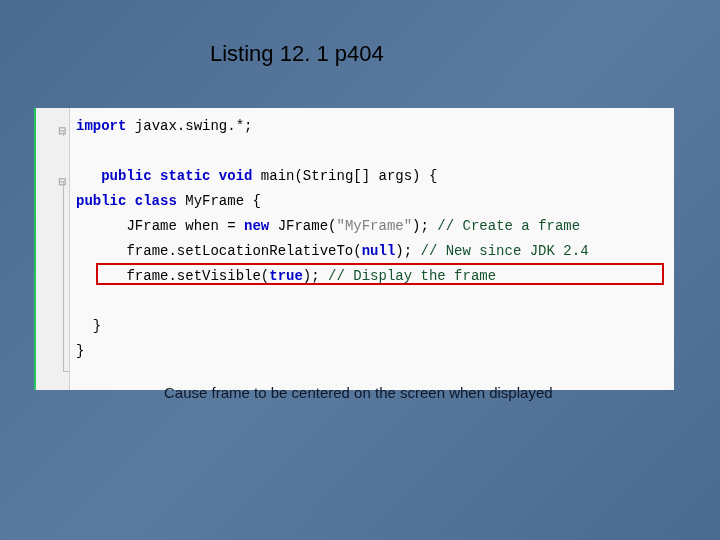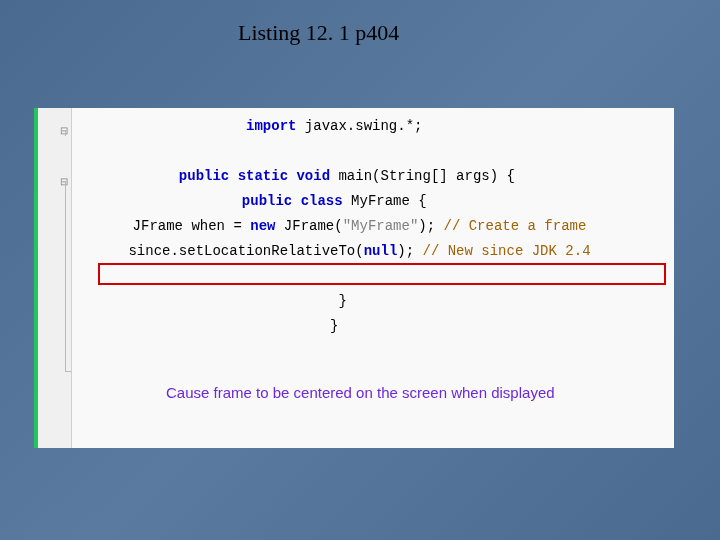--- a/index.html
+++ b/index.html
@@ -7,39 +7,37 @@
     width: 720px;
     height: 540px;
     background: linear-gradient(135deg, #4a6a8f 0%, #5a7a9f 50%, #4a6a8f 100%);
     background-color: #517398;
     font-family: Arial, sans-serif;
     overflow: hidden;
     position: relative;
   }
   .title {
     position: absolute;
-    top: 20px;
+    top: 41px;
     left: 210px;
     font-size: 22px;
     color: #000;
-    font-family: Liberation Serif, serif;
-    margin-left: 28px;
+    font-family: Liberation Sans, sans-serif;
   }
   .code-panel {
     position: absolute;
     top: 108px;
     left: 34px;
     width: 640px;
-    height: 340px;
+    height: 282px;
     background: #f9f9f9;
-    border-left: 4px solid #22c55e;
+    border-left: 2px solid #22c55e;
     font-family: "Courier New", monospace;
     font-size: 14px;
     line-height: 25px;
-    text-align: center;
   }
   .gutter {
     position: absolute;
     left: 0;
     top: 0;
     width: 34px;
     height: 100%;
     background: #f0f0f0;
     border-right: 1px solid #d0d0d0;
   }
@@ -70,36 +68,36 @@
   }
   .code-lines {
     position: absolute;
     left: 40px;
     top: 6px;
   }
   .ln { white-space: pre; height: 25px; }
   .kw { color: #0000c8; font-weight: bold; }
   .plain { color: #000; }
   .str { color: #808080; }
-  .cmt { color: #a16207; }
+  .cmt { color: #14532d; }
   .highlight-box {
     position: absolute;
     border: 2px solid #d00000;
     left: 60px;
     top: 155px;
     width: 568px;
     height: 22px;
     pointer-events: none;
   }
   .caption {
     position: absolute;
     top: 378px;
     left: 162px;
     font-size: 15px;
-    color: #6d28d9;
+    color: #0f172a;
     font-family: Verdana, Arial, sans-serif;
   }
 </style>
 </head>
 <body>
 
 <div class="title">Listing 12. 1 p404</div>
 
 <div class="code-panel">
   <div class="gutter">
@@ -109,21 +107,22 @@
     <div class="foldline fl2"></div>
     <div class="fl2end"></div>
   </div>
 
   <div class="code-lines">
     <div class="ln"><span class="kw">import</span><span class="plain"> javax.swing.*;</span></div>
     <div class="ln"></div>
     <div class="ln">   <span class="kw">public static void</span><span class="plain"> main</span><span class="plain">(String[] args) {</span></div>
     <div class="ln"><span class="kw">public class</span><span class="plain"> MyFrame {</span></div>
     <div class="ln">      <span class="plain">JFrame when = </span><span class="kw">new</span><span class="plain"> JFrame(</span><span class="str">"MyFrame"</span><span class="plain">); </span><span class="cmt">// Create a frame</span></div>
-    <div class="ln">      <span class="plain">since.setLocationRelativeTo(</span><span class="kw">null</span><span class="plain">); </span><span class="cmt">// New since JDK 2.4</span></div>
+    <div class="ln">      <span class="plain">frame.setLocationRelativeTo(</span><span class="kw">null</span><span class="plain">); </span><span class="cmt">// New since JDK 2.4</span></div>
+    <div class="ln">      <span class="plain">frame.setVisible(</span><span class="kw">true</span><span class="plain">); </span><span class="cmt">// Display the frame</span></div>
     <div class="ln"></div>
     <div class="ln plain">  }</div>
     <div class="ln plain">}</div>
   </div>
 
   <div class="highlight-box"></div>
 
   <div class="caption" style="top:272px; left:128px; position:absolute;">Cause frame to be centered on the screen when displayed</div>
 </div>
 

